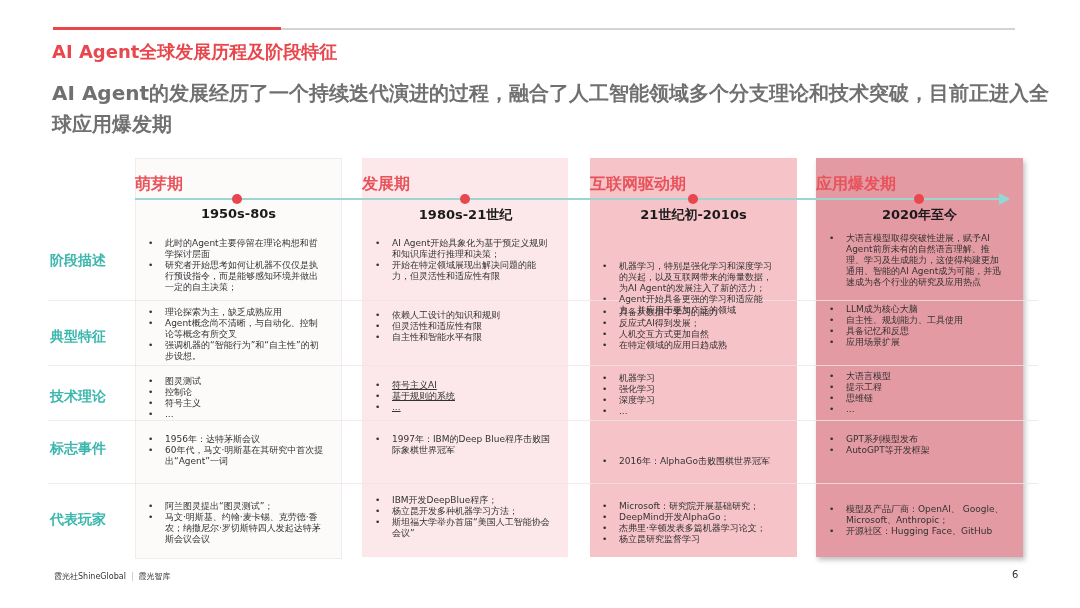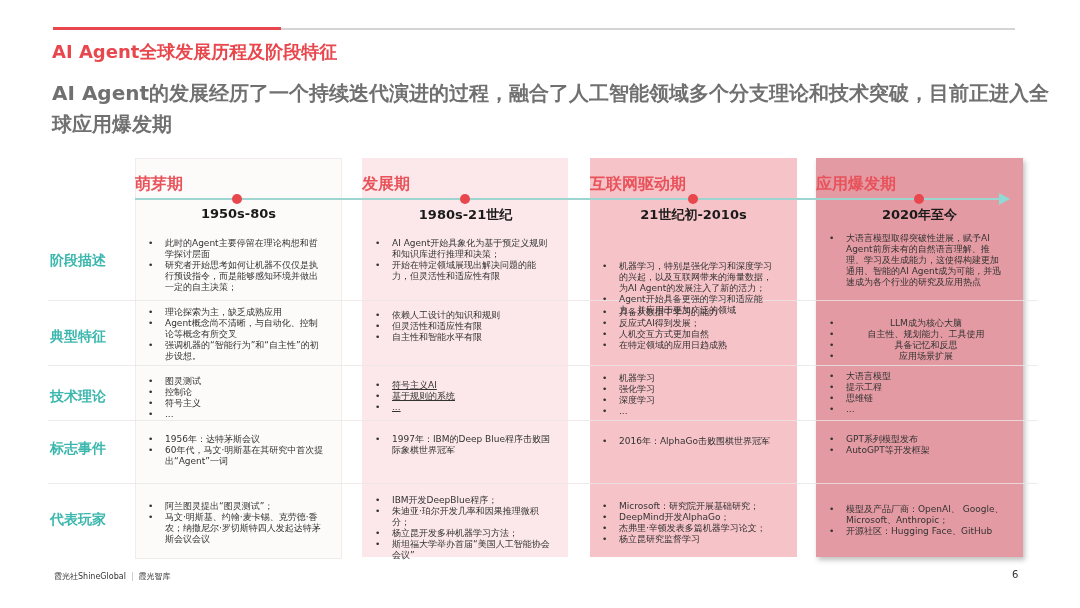--- a/index.html
+++ b/index.html
@@ -123,21 +123,21 @@
 </ul>
   </div>
 <div class="cell c3" style="top:307px;">
     <ul>
   <li>具备从数据中学习的能力</li>
   <li>反应式AI得到发展；</li>
   <li>人机交互方式更加自然</li>
   <li>在特定领域的应用日趋成熟</li>
 </ul>
   </div>
-<div class="cell c4" style="top:318px;text-align:center;">
+<div class="cell c4" style="top:304px;">
     <ul>
   <li>LLM成为核心大脑</li>
   <li>自主性、规划能力、工具使用</li>
   <li>具备记忆和反思</li>
   <li>应用场景扩展</li>
 </ul>
   </div>
 
 <div class="cell c1" style="top:376px;">
     <ul>
@@ -175,42 +175,41 @@
     <ul>
   <li>1956年：达特茅斯会议</li>
   <li>60年代，马文·明斯基在其研究中首次提出“Agent”一词</li>
 </ul>
   </div>
 <div class="cell c2" style="top:434px;">
     <ul>
   <li>1997年：IBM的Deep Blue程序击败国际象棋世界冠军</li>
 </ul>
   </div>
-<div class="cell c3" style="top:436px;">
+<div class="cell c3" style="top:456px;">
     <ul>
   <li>2016年：AlphaGo击败围棋世界冠军</li>
 </ul>
   </div>
 <div class="cell c4" style="top:434px;">
     <ul>
   <li>GPT系列模型发布</li>
   <li>AutoGPT等开发框架</li>
 </ul>
   </div>
 
 <div class="cell c1" style="top:501px;">
     <ul>
   <li>阿兰图灵提出“图灵测试”；</li>
   <li>马文·明斯基、约翰·麦卡锡、克劳德·香农；纳撒尼尔·罗切斯特四人发起达特茅斯会议会议</li>
 </ul>
   </div>
 <div class="cell c2" style="top:495px;">
     <ul>
   <li>IBM开发DeepBlue程序；</li>
-  <li>朱迪亚·珀尔开发几率和因果推理微积分；</li>
   <li>杨立昆开发多种机器学习方法；</li>
   <li>斯坦福大学举办首届“美国人工智能协会会议”</li>
 </ul>
   </div>
 <div class="cell c3" style="top:501px;">
     <ul>
   <li>Microsoft：研究院开展基础研究；</li>
   <li>DeepMind开发AlphaGo；</li>
   <li>杰弗里·辛顿发表多篇机器学习论文；</li>
   <li>杨立昆研究监督学习</li>

